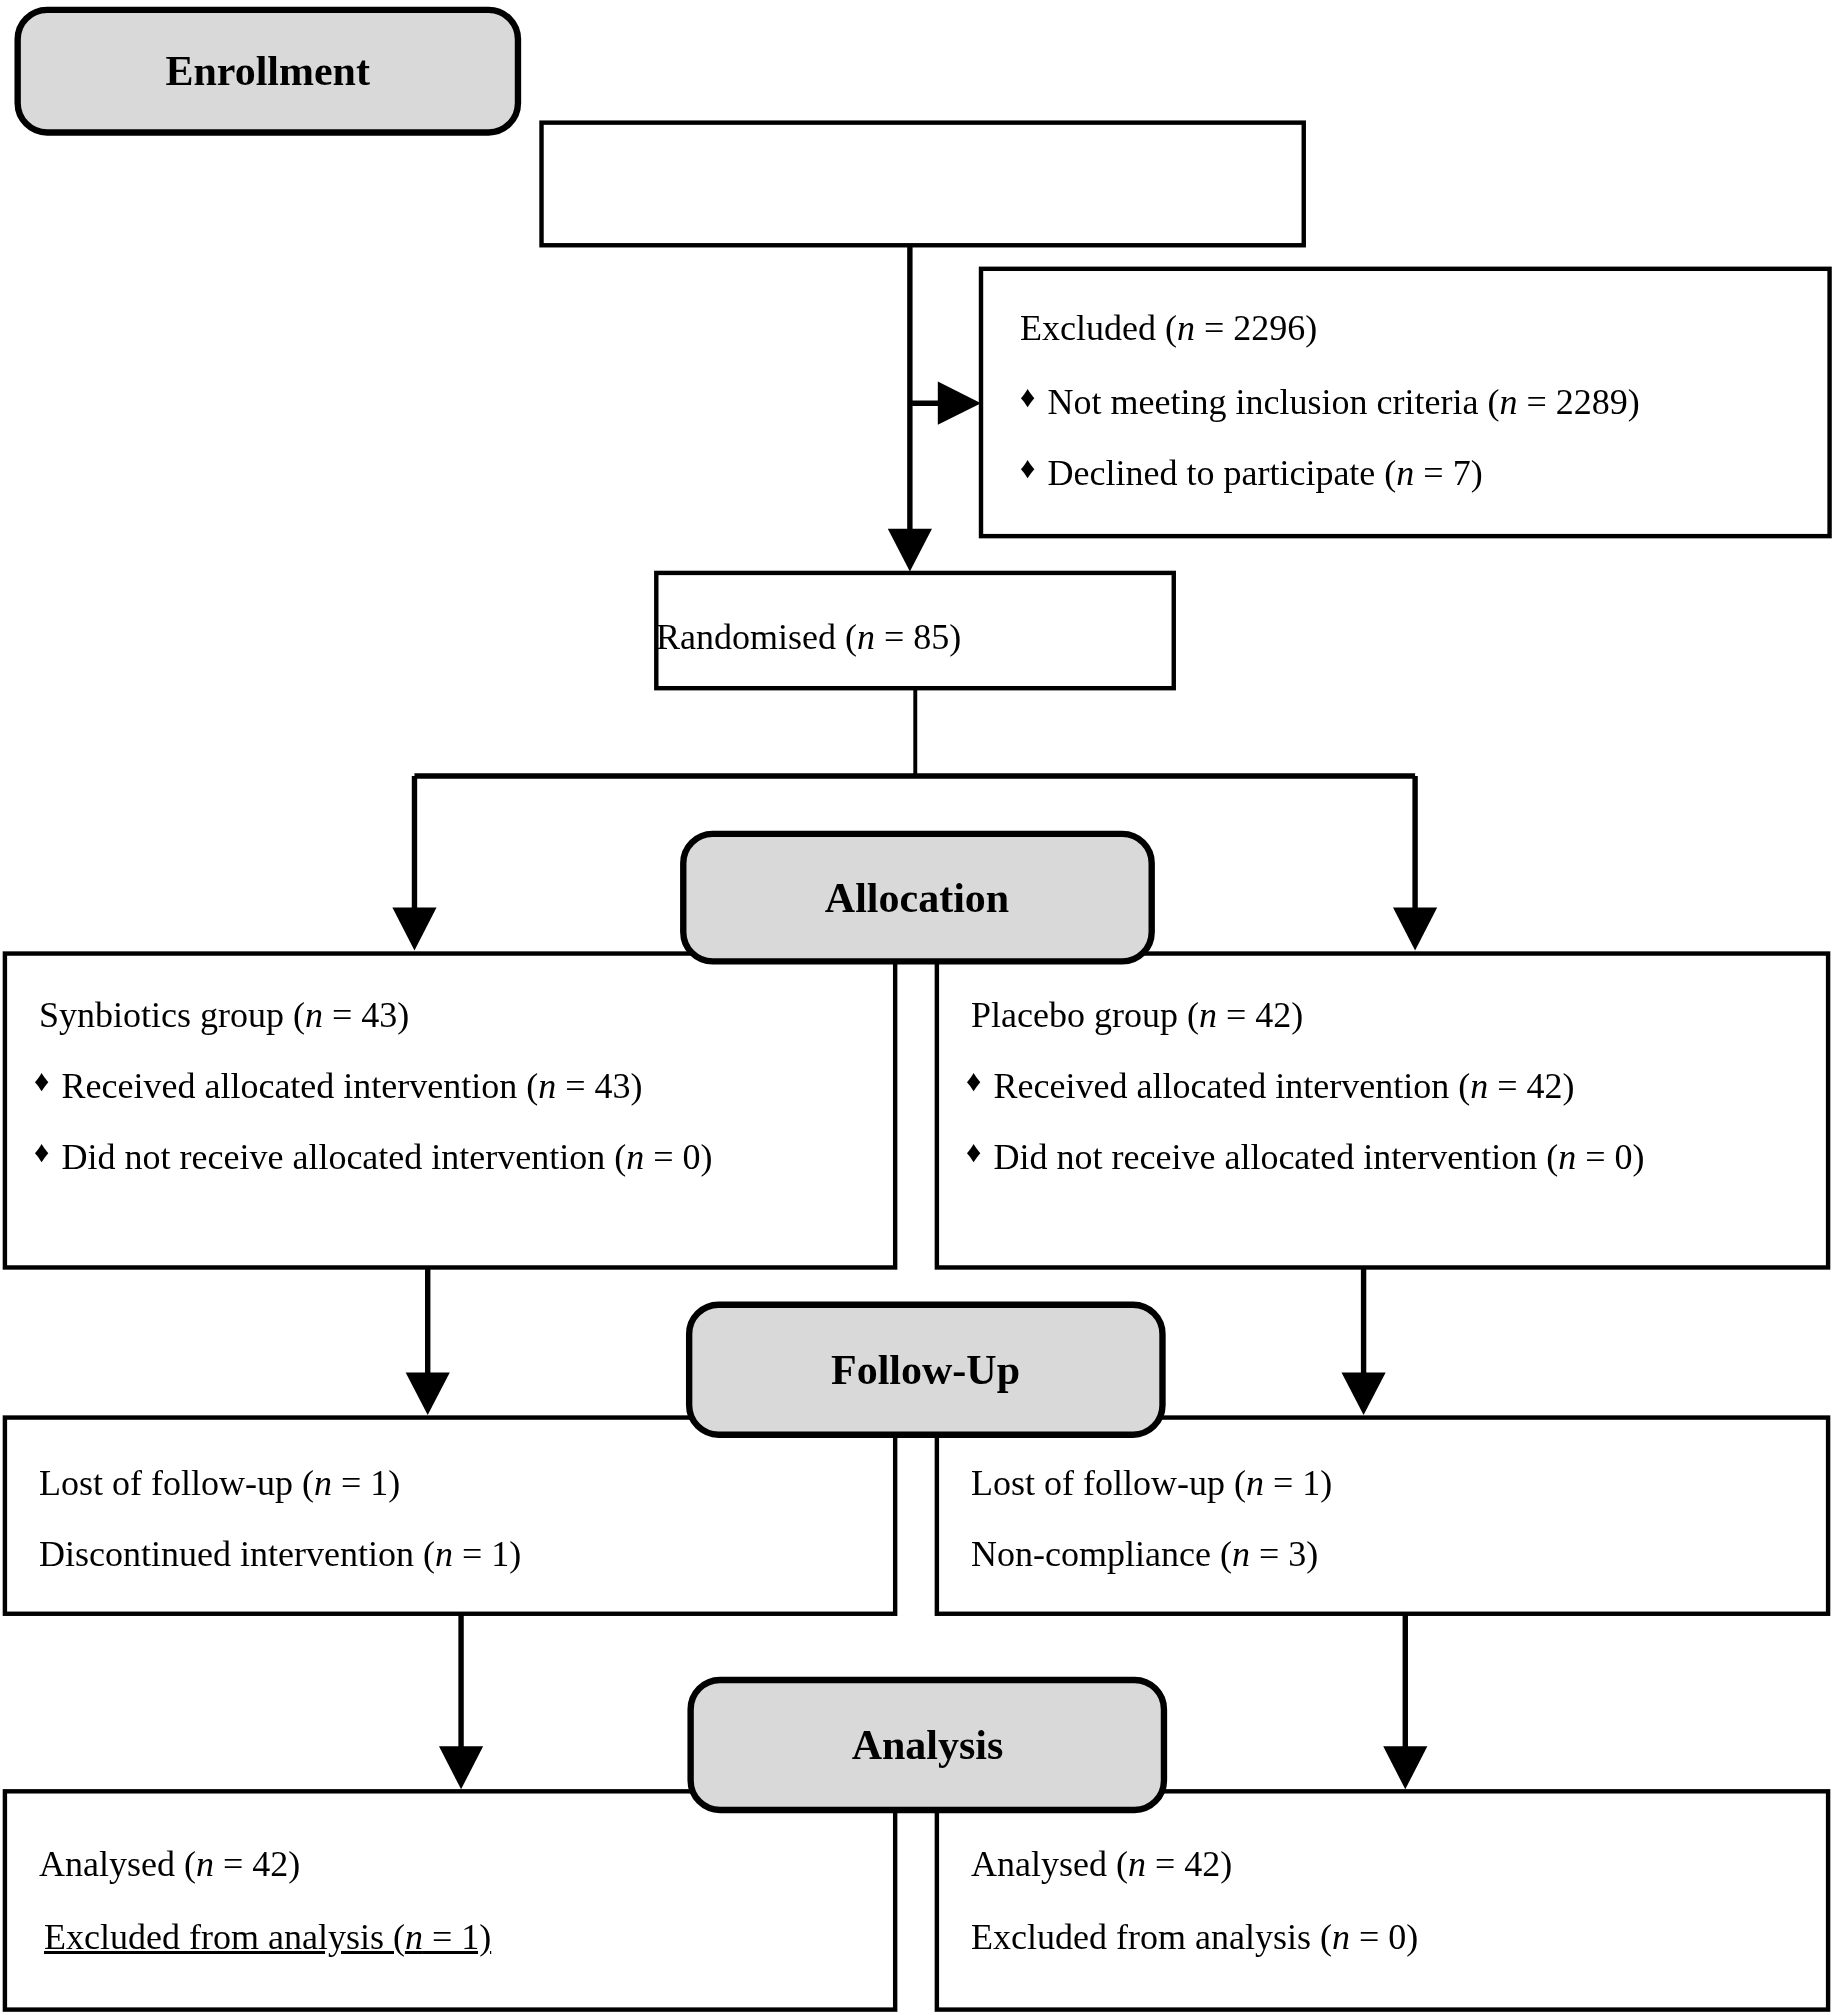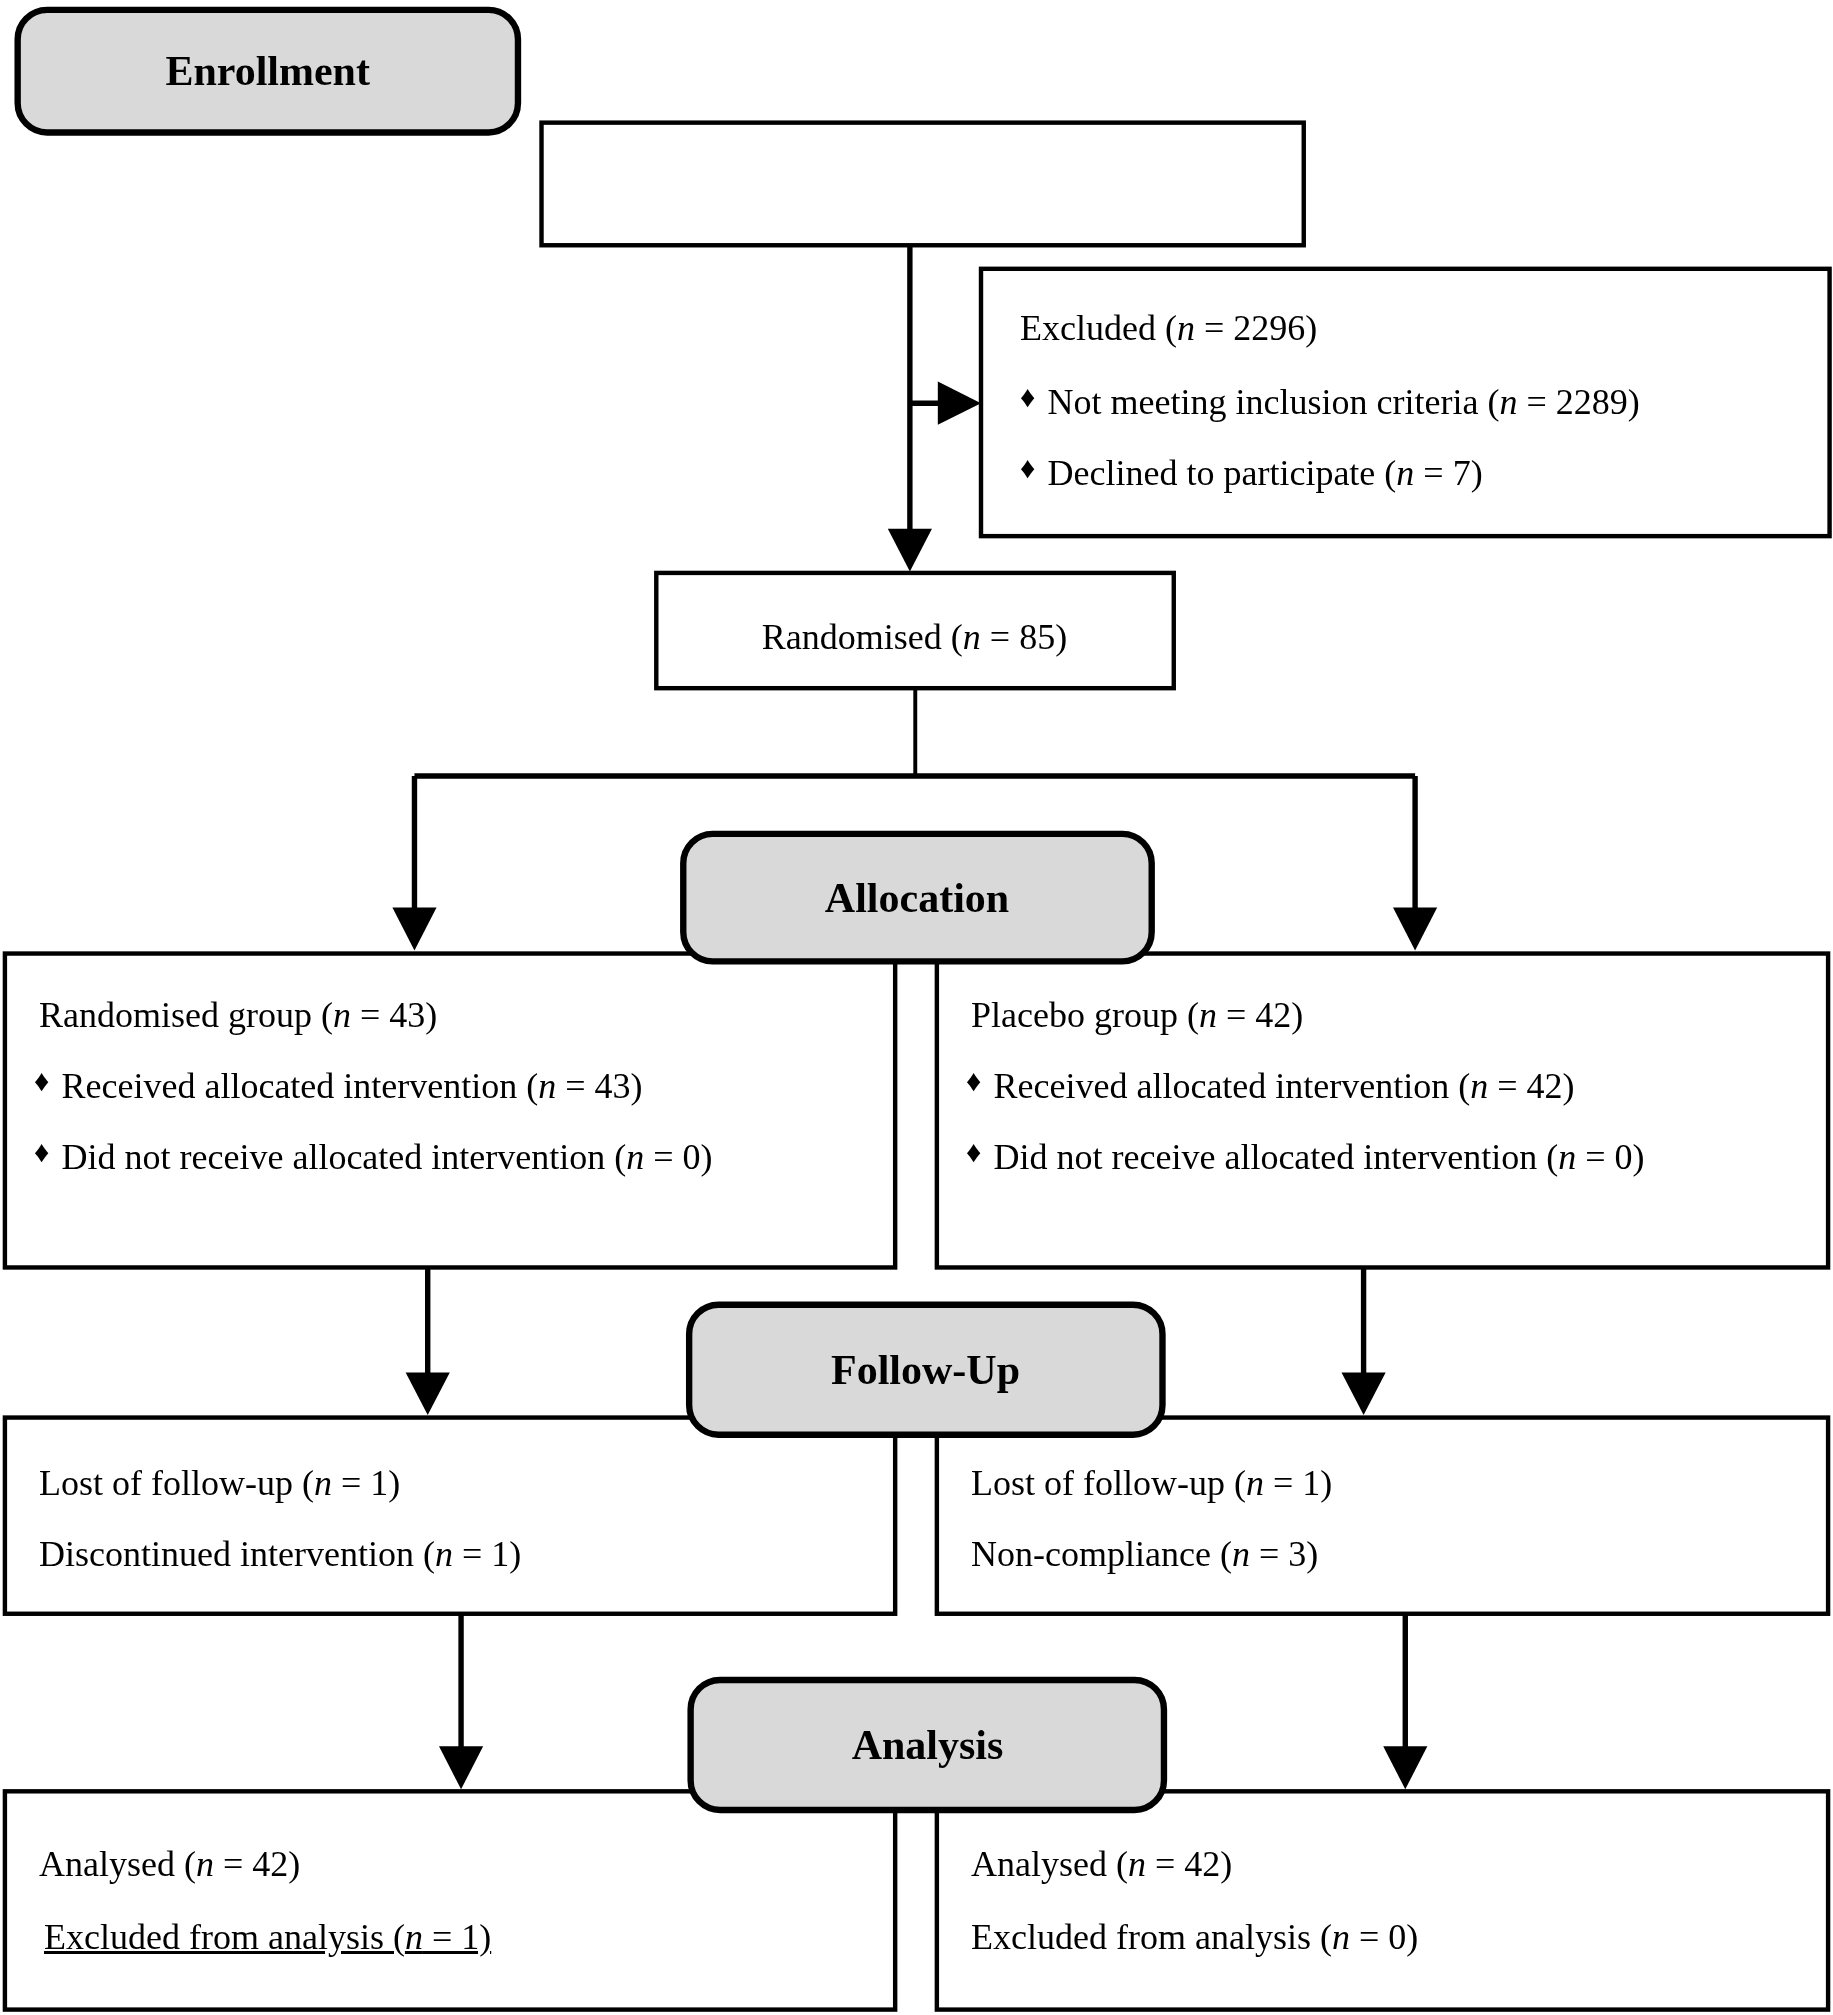--- a/index.html
+++ b/index.html
@@ -159,26 +159,26 @@
   </div>
   <div class="bullet-row" style="left:1020px; top:373px; width:775px;">
     <span class="bullet-mark">♦</span>
     <span class="bullet-text"><span>Not meeting inclusion criteria (</span><em>n</em><span> = 2289)</span></span>
   </div>
   <div class="bullet-row" style="left:1020px; top:444px; width:775px;">
     <span class="bullet-mark">♦</span>
     <span class="bullet-text"><span>Declined to participate (</span><em>n</em><span> = 7)</span></span>
   </div>
 
-  <div class="txt" style="left:656px; top:608px; width:517px; text-align:center;">
+  <div class="txt" style="left:656px; top:608px; width:517px; text-align:left;">
     <span>Randomised (</span><em>n</em><span> = 85)</span>
   </div>
 
   <div class="txt" style="left:39px; top:986px;">
-    <span>Randomised group (</span><em>n</em><span> = 43)</span>
+    <span>Synbiotics group (</span><em>n</em><span> = 43)</span>
   </div>
   <div class="bullet-row" style="left:34px; top:1057px; width:834px;">
     <span class="bullet-mark">♦</span>
     <span class="bullet-text"><span>Received allocated intervention (</span><em>n</em><span> = 43)</span></span>
   </div>
   <div class="bullet-row txt-wrap" style="left:34px; top:1128px; width:804px;">
     <span class="bullet-mark">♦</span>
     <span class="bullet-text"><span>Did not receive allocated intervention (</span><em>n</em><span> = 0)</span></span>
   </div>
 

